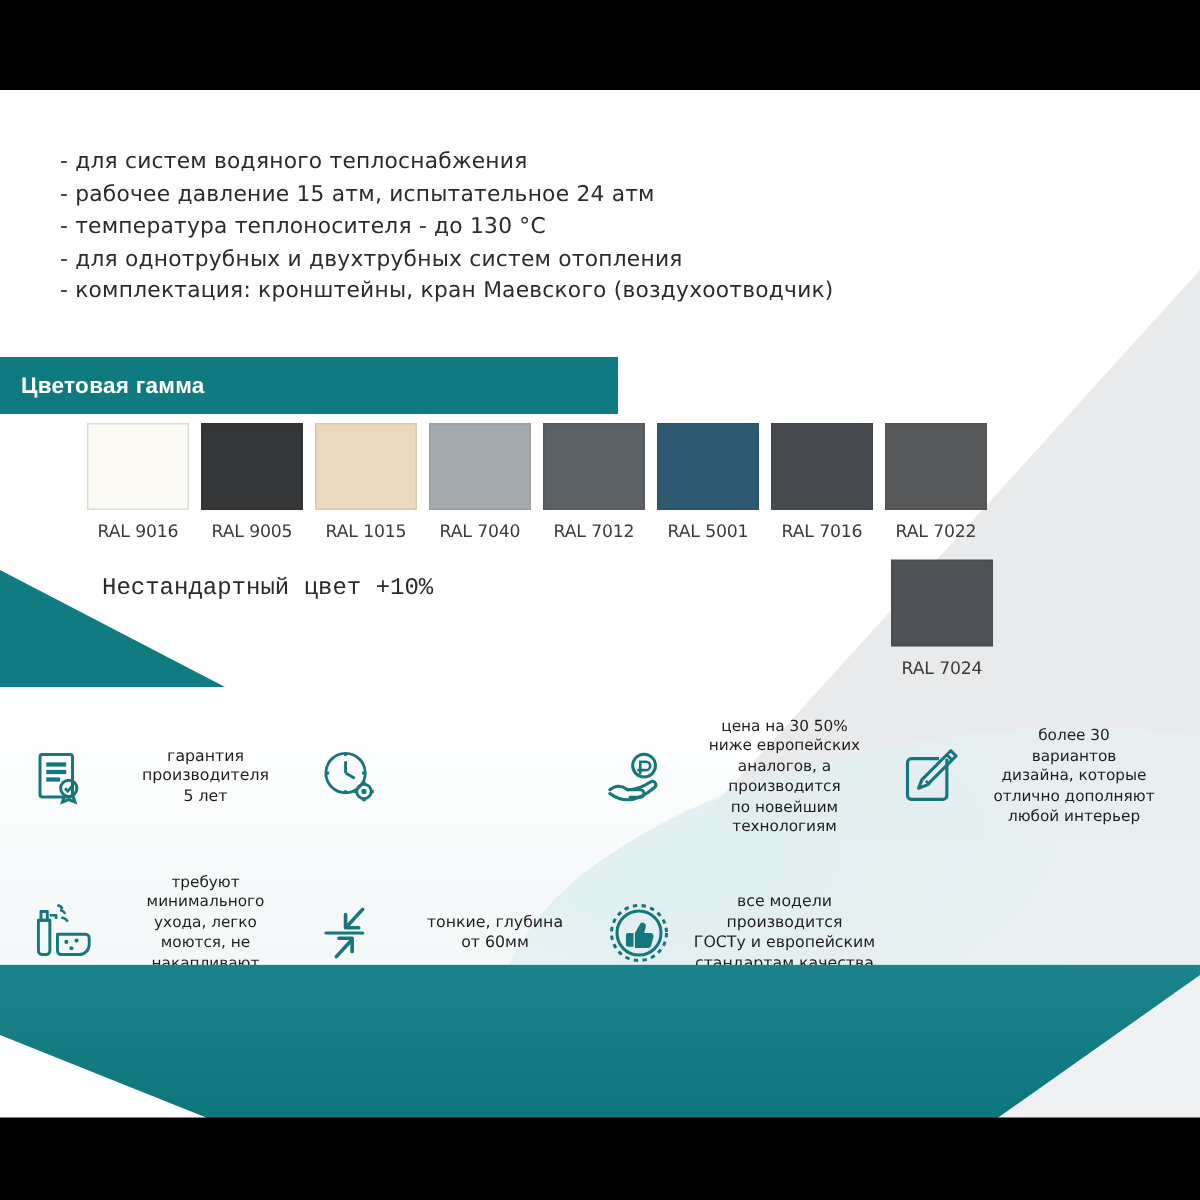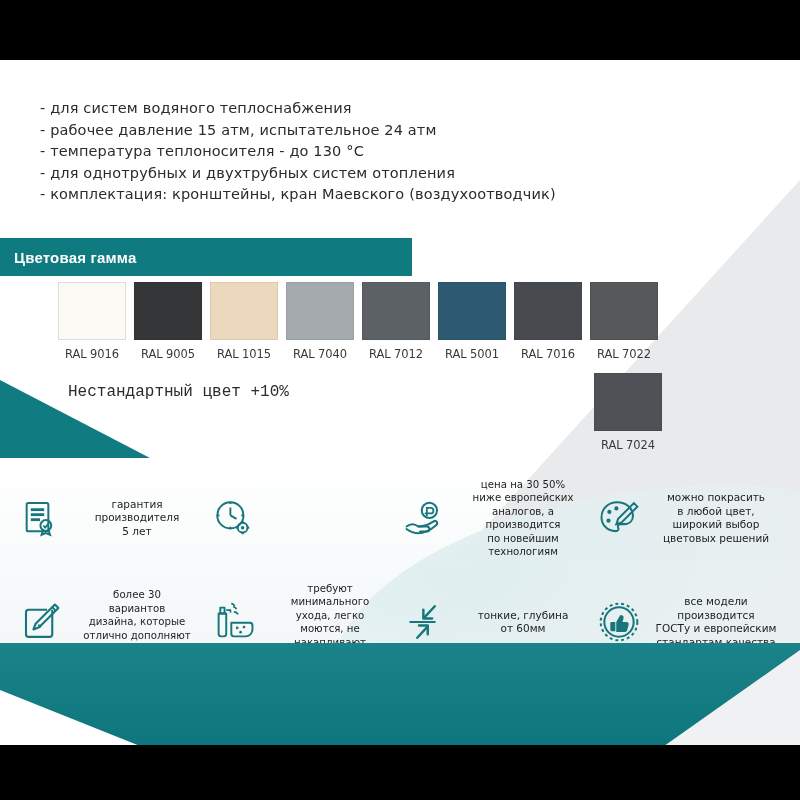--- a/index.html
+++ b/index.html
@@ -339,37 +339,20 @@
           </span>
           <div class="txt">
             <div>цена на 30 50%</div>
             <div>ниже европейских</div>
             <div>аналогов, а</div>
             <div>производится</div>
             <div>по новейшим</div>
             <div>технологиям</div>
           </div>
         </div>
-        <div class="feat">
-          <span class="ico">
-            <svg width="42" height="42" viewBox="0 0 48 48" fill="none" stroke="#16767c" stroke-width="2.3">
-      <path d="M22 6 C11 6 4 14 4 23 C4 32 11 39 20 39 c3 0 4-2 3-4 c-1-2 0-4 3-4 h4 c7 0 10-5 10-10 C40 13 32 6 22 6 Z"></path>
-      <circle cx="13" cy="17" r="2.4" fill="#16767c" stroke="none"></circle>
-      <circle cx="12" cy="27" r="2.4" fill="#16767c" stroke="none"></circle>
-      <circle cx="21" cy="13" r="2.4" fill="#16767c" stroke="none"></circle>
-      <path d="M41 7 l4 4 l-18 18 l-6 2 l2-6 Z" stroke-width="2.3"></path>
-    </svg>
-          </span>
-          <div class="txt">
-            <div>можно покрасить</div>
-            <div>в любой цвет,</div>
-            <div>широкий выбор</div>
-            <div>цветовых решений</div>
-          </div>
-        </div>
         <div class="feat wide">
           <span class="ico">
             <svg width="42" height="42" viewBox="0 0 48 48" fill="none" stroke="#16767c" stroke-width="2.4" stroke-linejoin="round">
       <path d="M38 10 V38 a3 3 0 0 1-3 3 H11 a3 3 0 0 1-3-3 V13 a3 3 0 0 1 3-3 H32"></path>
       <path d="M41 4 l4 4 l-22 22 l-6.5 2.5 l2.5-6.5 Z"></path>
       <line x1="38" y1="7" x2="42" y2="11" stroke-width="2.2"></line>
       <path d="M22 27 l3 3" stroke-width="2"></path>
     </svg>
           </span>
           <div class="txt">

